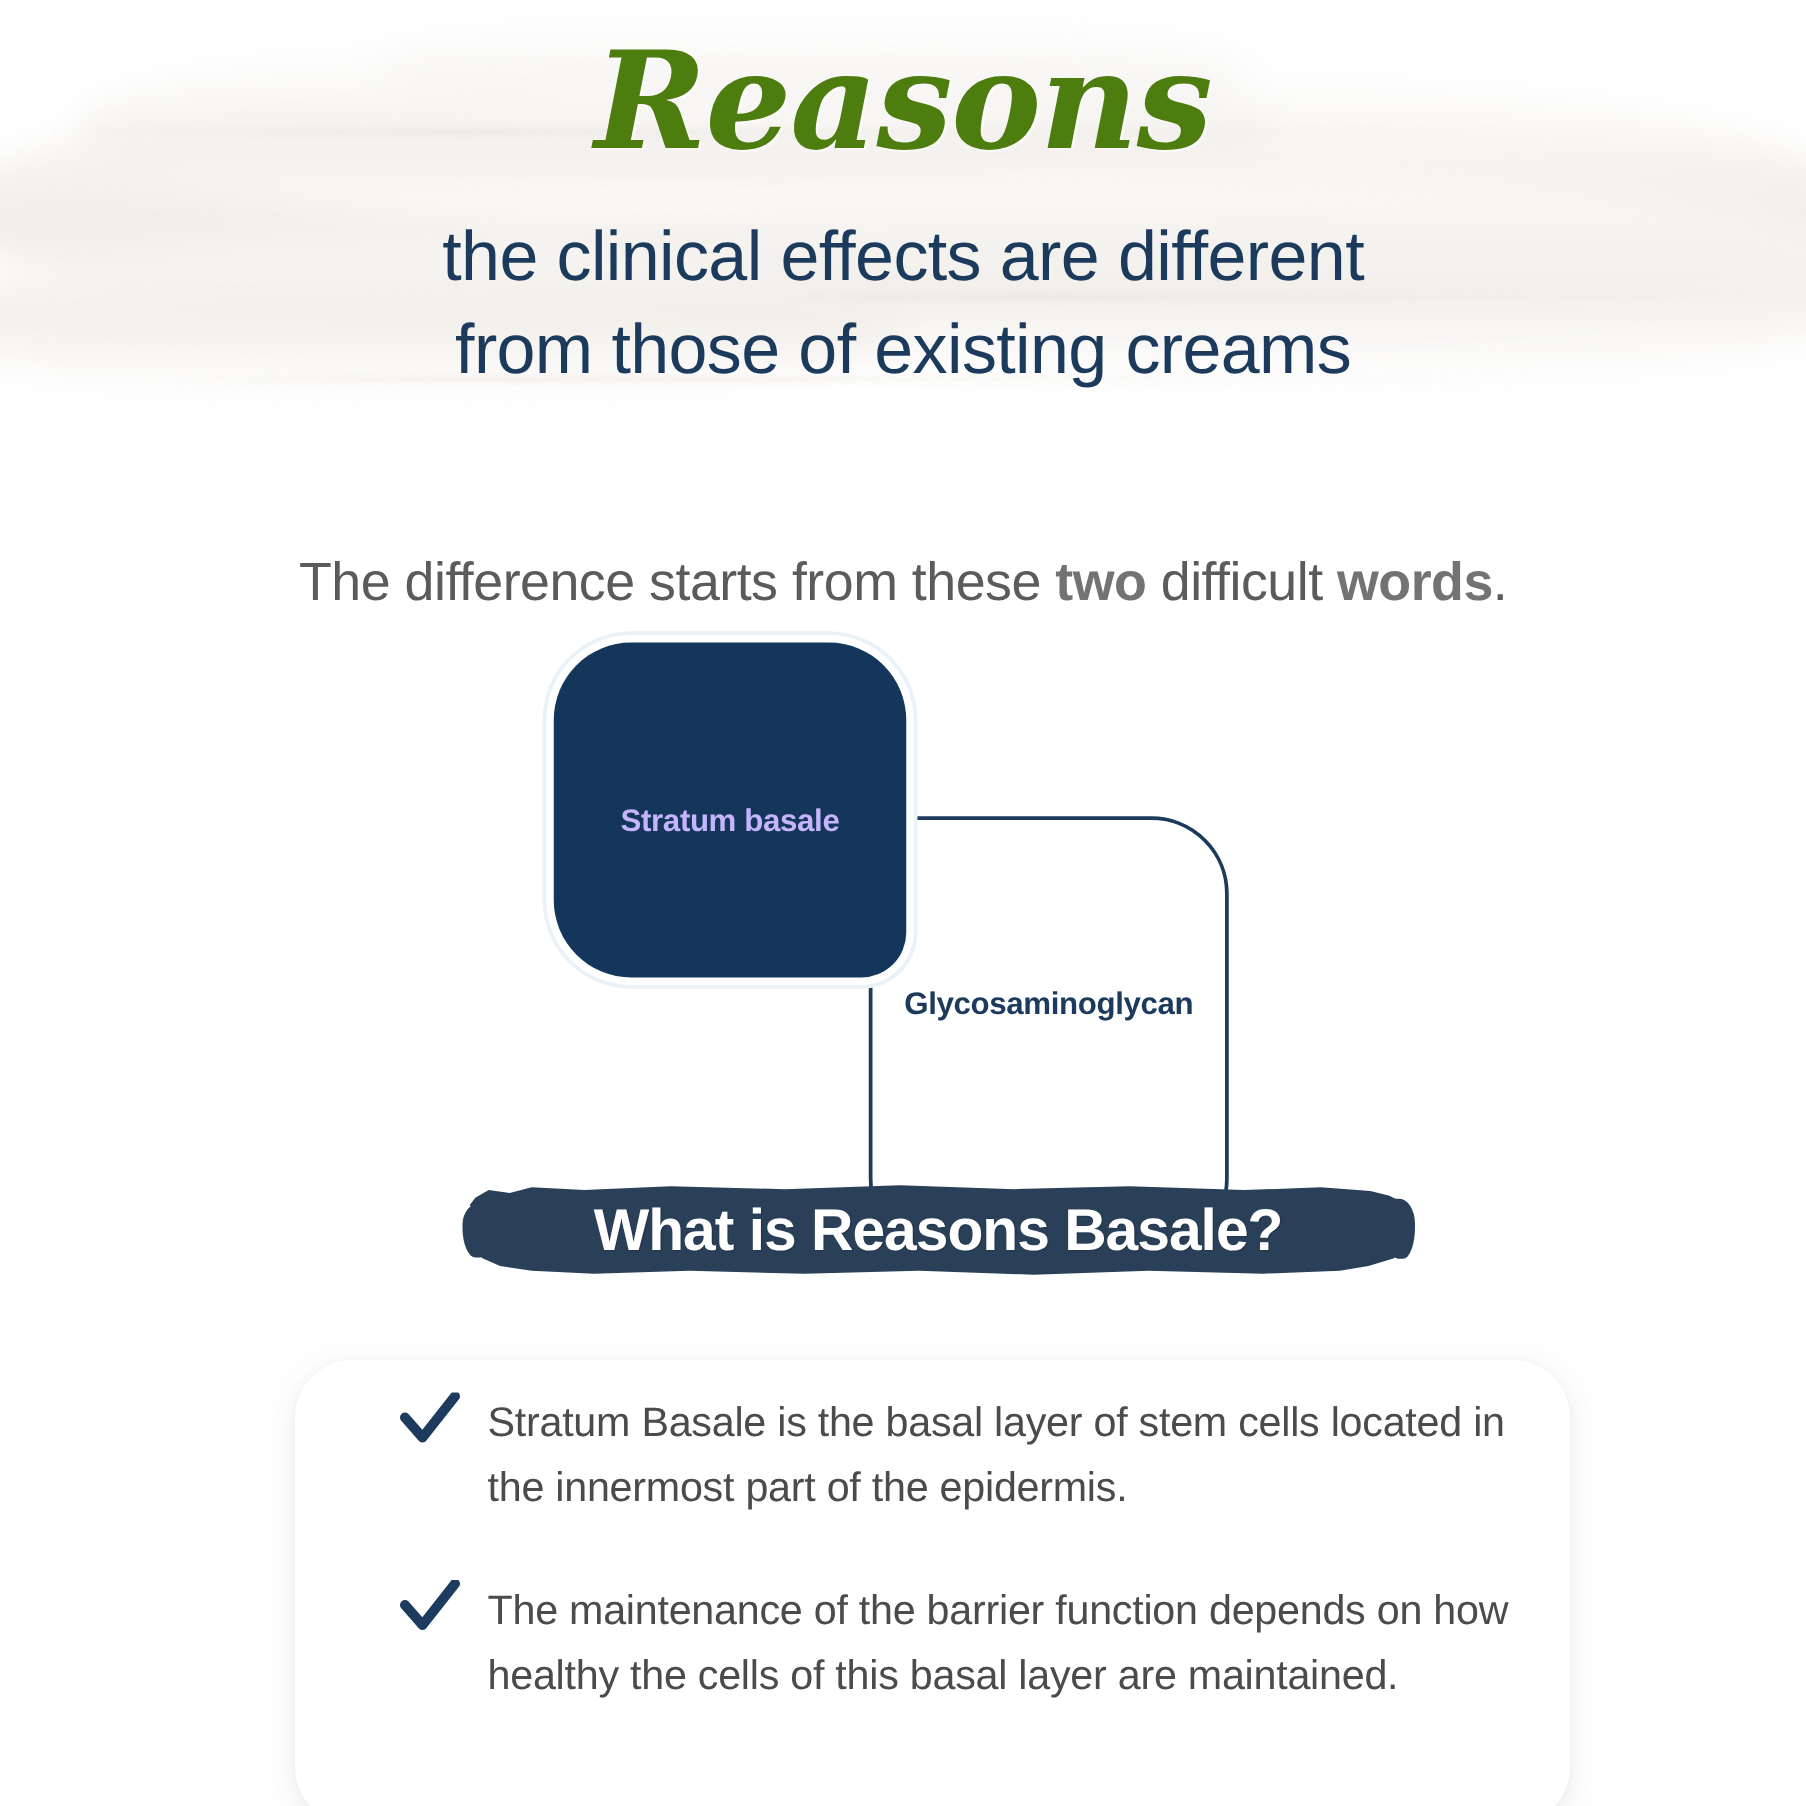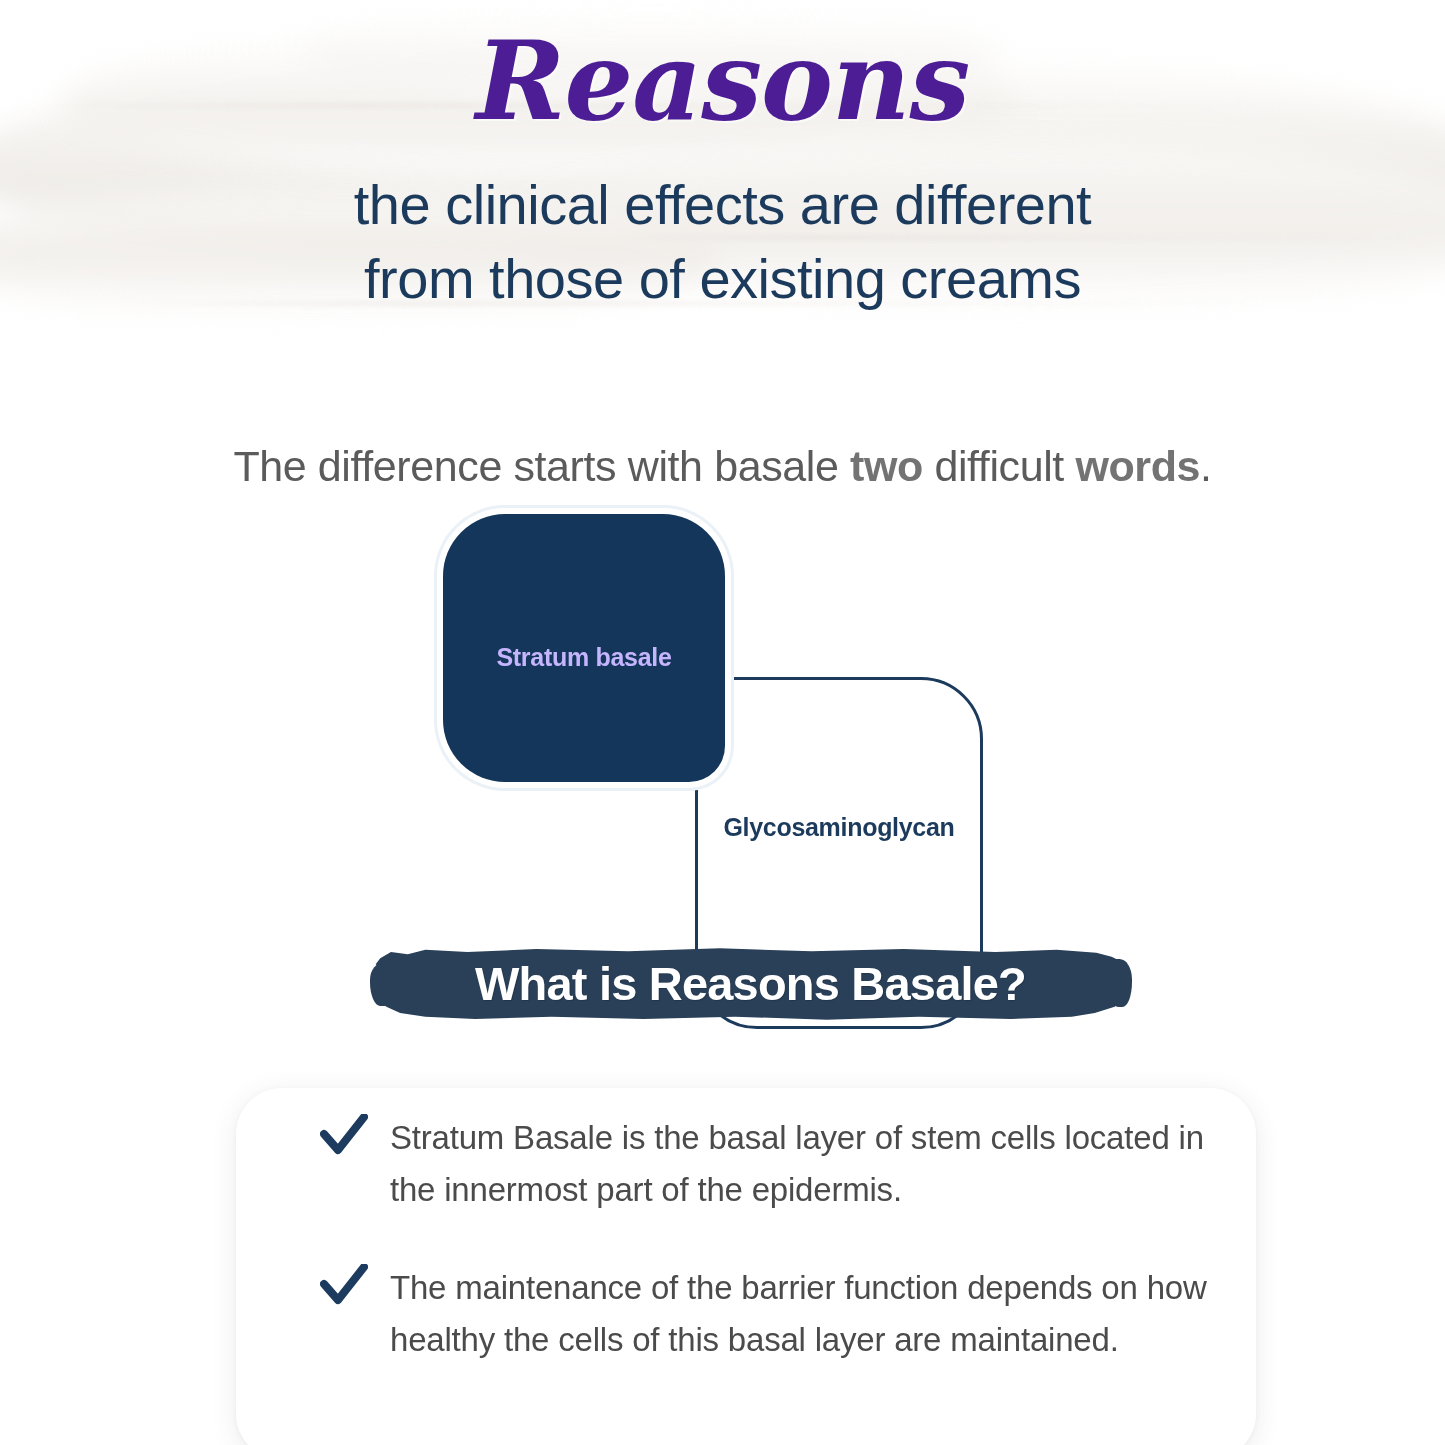--- a/index.html
+++ b/index.html
@@ -83,21 +83,21 @@
     position: absolute;
     left: 0; top: 18px;
     width: 1445px;
     text-align: center;
     font-family: "DejaVu Serif", serif;
     font-weight: bold;
     font-style: italic;
     font-size: 108px;
     line-height: 1.18;
     letter-spacing: -1px;
-    color: #4c1d95;
+    color: #4d7c0f;
     text-shadow: 2px 2px 0 rgba(255,255,255,.55);
   }
 
   .subtitle {
     position: absolute;
     left: 0; top: 168px;
     width: 1445px;
     text-align: center;
     font-size: 56px;
     line-height: 74px;
@@ -130,21 +130,20 @@
   .box-outline {
     position: absolute;
     left: 265px; top: 153px;
     width: 288px; height: 352px;
     border: 3px solid #1B3A5C;
     background: #ffffff;
     border-radius: 30px 62px 62px 62px;
     display: flex;
     align-items: center;
     justify-content: center;
-    margin-top: 24px;
   }
   .box-outline .lbl {
     font-size: 25px;
     font-weight: bold;
     color: #1B3A5C;
     letter-spacing: -0.3px;
     margin-top: -52px;
   }
 
   .box-filled {
@@ -272,21 +271,21 @@
     <div class="streak st3"></div>
   </div>
 
   <div class="title-script">Reasons</div>
 
   <div class="subtitle">
     <span>the clinical effects are different</span>
     <span>from those of existing creams</span>
   </div>
 
-  <div class="lead"><span>The difference starts with basale </span><b>two</b><span> difficult </span><b>words</b><span>.</span></div>
+  <div class="lead"><span>The difference starts from these </span><b>two</b><span> difficult </span><b>words</b><span>.</span></div>
 
   <div class="diagram">
 
     <div class="box-outline">
       <div class="lbl">Glycosaminoglycan</div>
     </div>
 
     <div class="box-filled">
       <div class="lbl">Stratum basale</div>
     </div>

